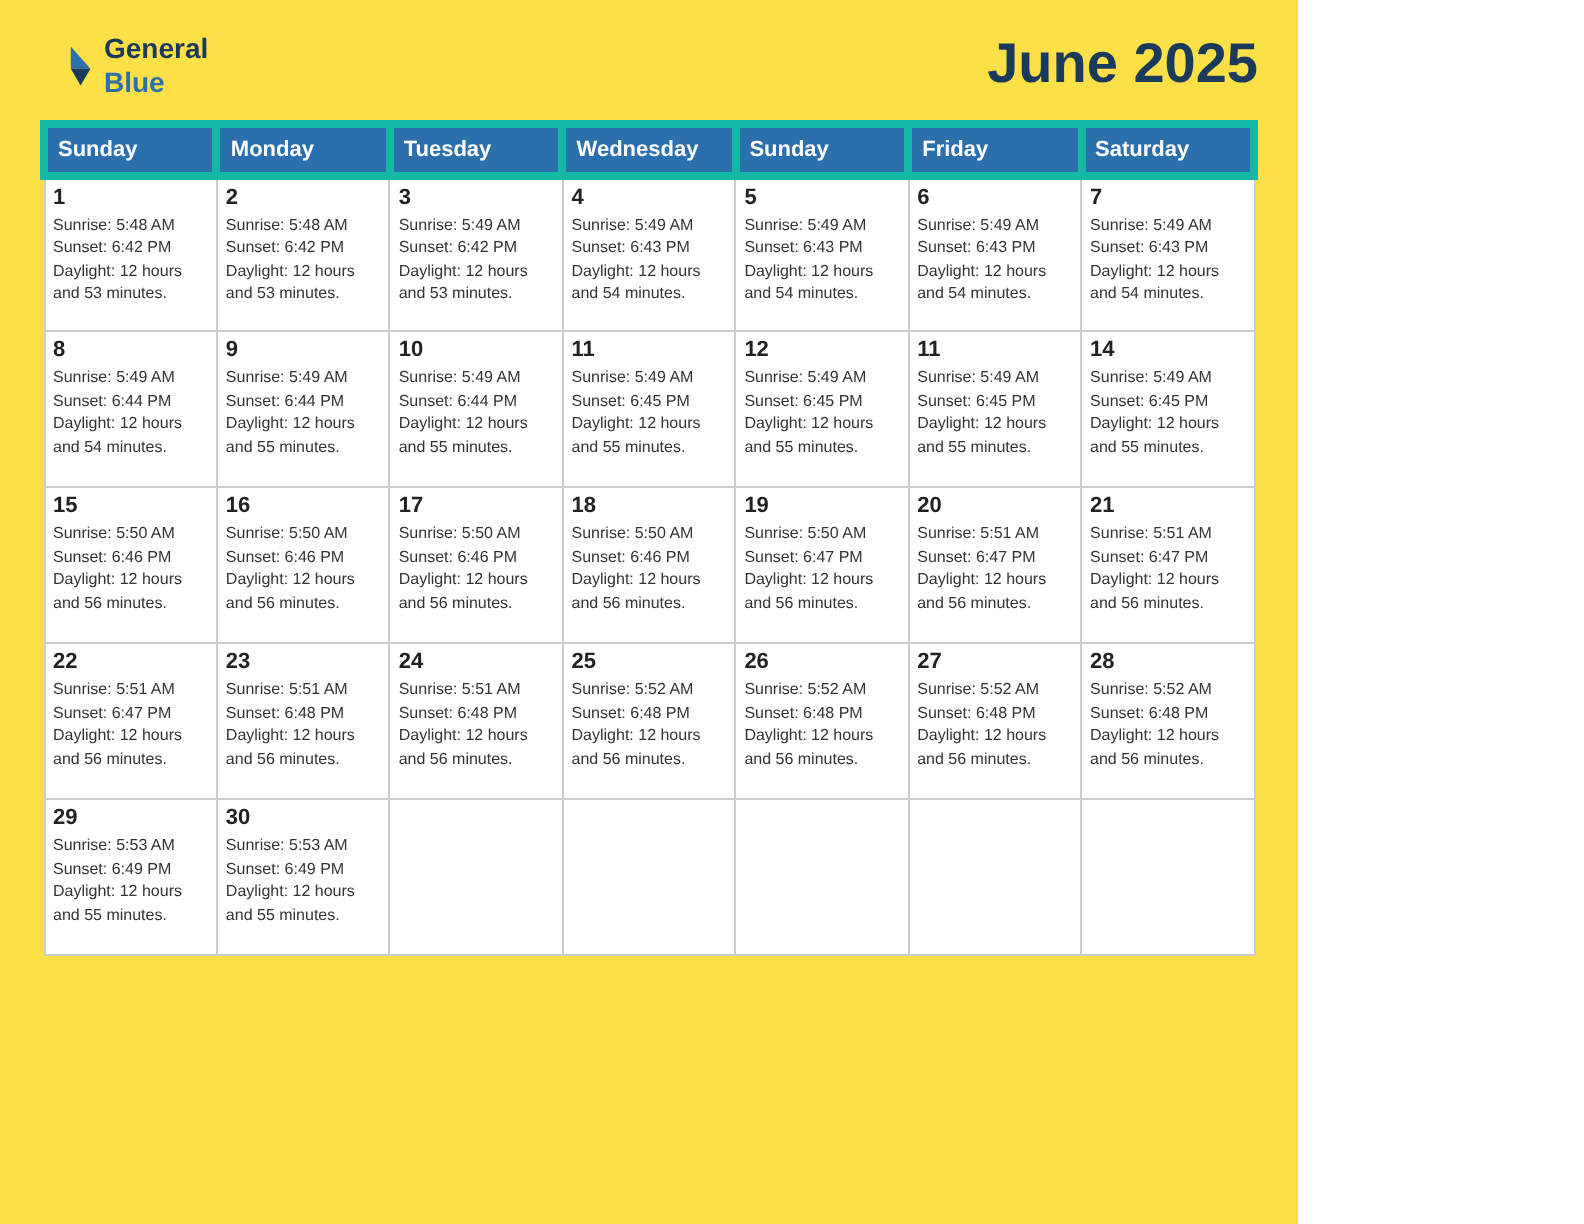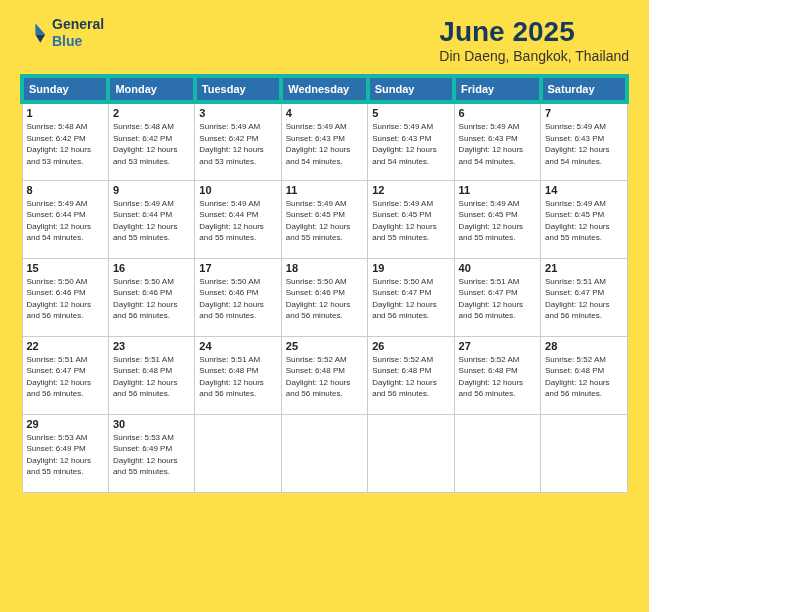--- a/index.html
+++ b/index.html
@@ -101,21 +101,20 @@
         <polygon points="22,6 36,22 22,22" fill="#2c6fad"></polygon>
         <polygon points="22,22 36,22 29,34" fill="#1a3a5c"></polygon>
       </svg>
       <div class="logo-text">
         <div>General</div>
         <div class="logo-blue">Blue</div>
       </div>
     </div>
     <div class="title-block">
       <div class="month-title">June 2025</div>
-      <div class="location-title">Din Daeng, Bangkok, Thailand</div>
     </div>
   </div>
 
   <table class="calendar">
     <thead>
       <tr>
 
       <th>Sunday</th>
           <th>Monday</th>
           <th>Tuesday</th>
@@ -201,21 +200,21 @@
           </td>
           <td>
             <span class="day-num">18</span>
             <div class="cell-text">Sunrise: 5:50 AM<br>Sunset: 6:46 PM<br>Daylight: 12 hours and 56 minutes.</div>
           </td>
           <td>
             <span class="day-num">19</span>
             <div class="cell-text">Sunrise: 5:50 AM<br>Sunset: 6:47 PM<br>Daylight: 12 hours and 56 minutes.</div>
           </td>
           <td>
-            <span class="day-num">40</span>
+            <span class="day-num">20</span>
             <div class="cell-text">Sunrise: 5:51 AM<br>Sunset: 6:47 PM<br>Daylight: 12 hours and 56 minutes.</div>
           </td>
           <td>
             <span class="day-num">21</span>
             <div class="cell-text">Sunrise: 5:51 AM<br>Sunset: 6:47 PM<br>Daylight: 12 hours and 56 minutes.</div>
           </td>
         </tr>
         <tr>
           <td>
             <span class="day-num">22</span>

